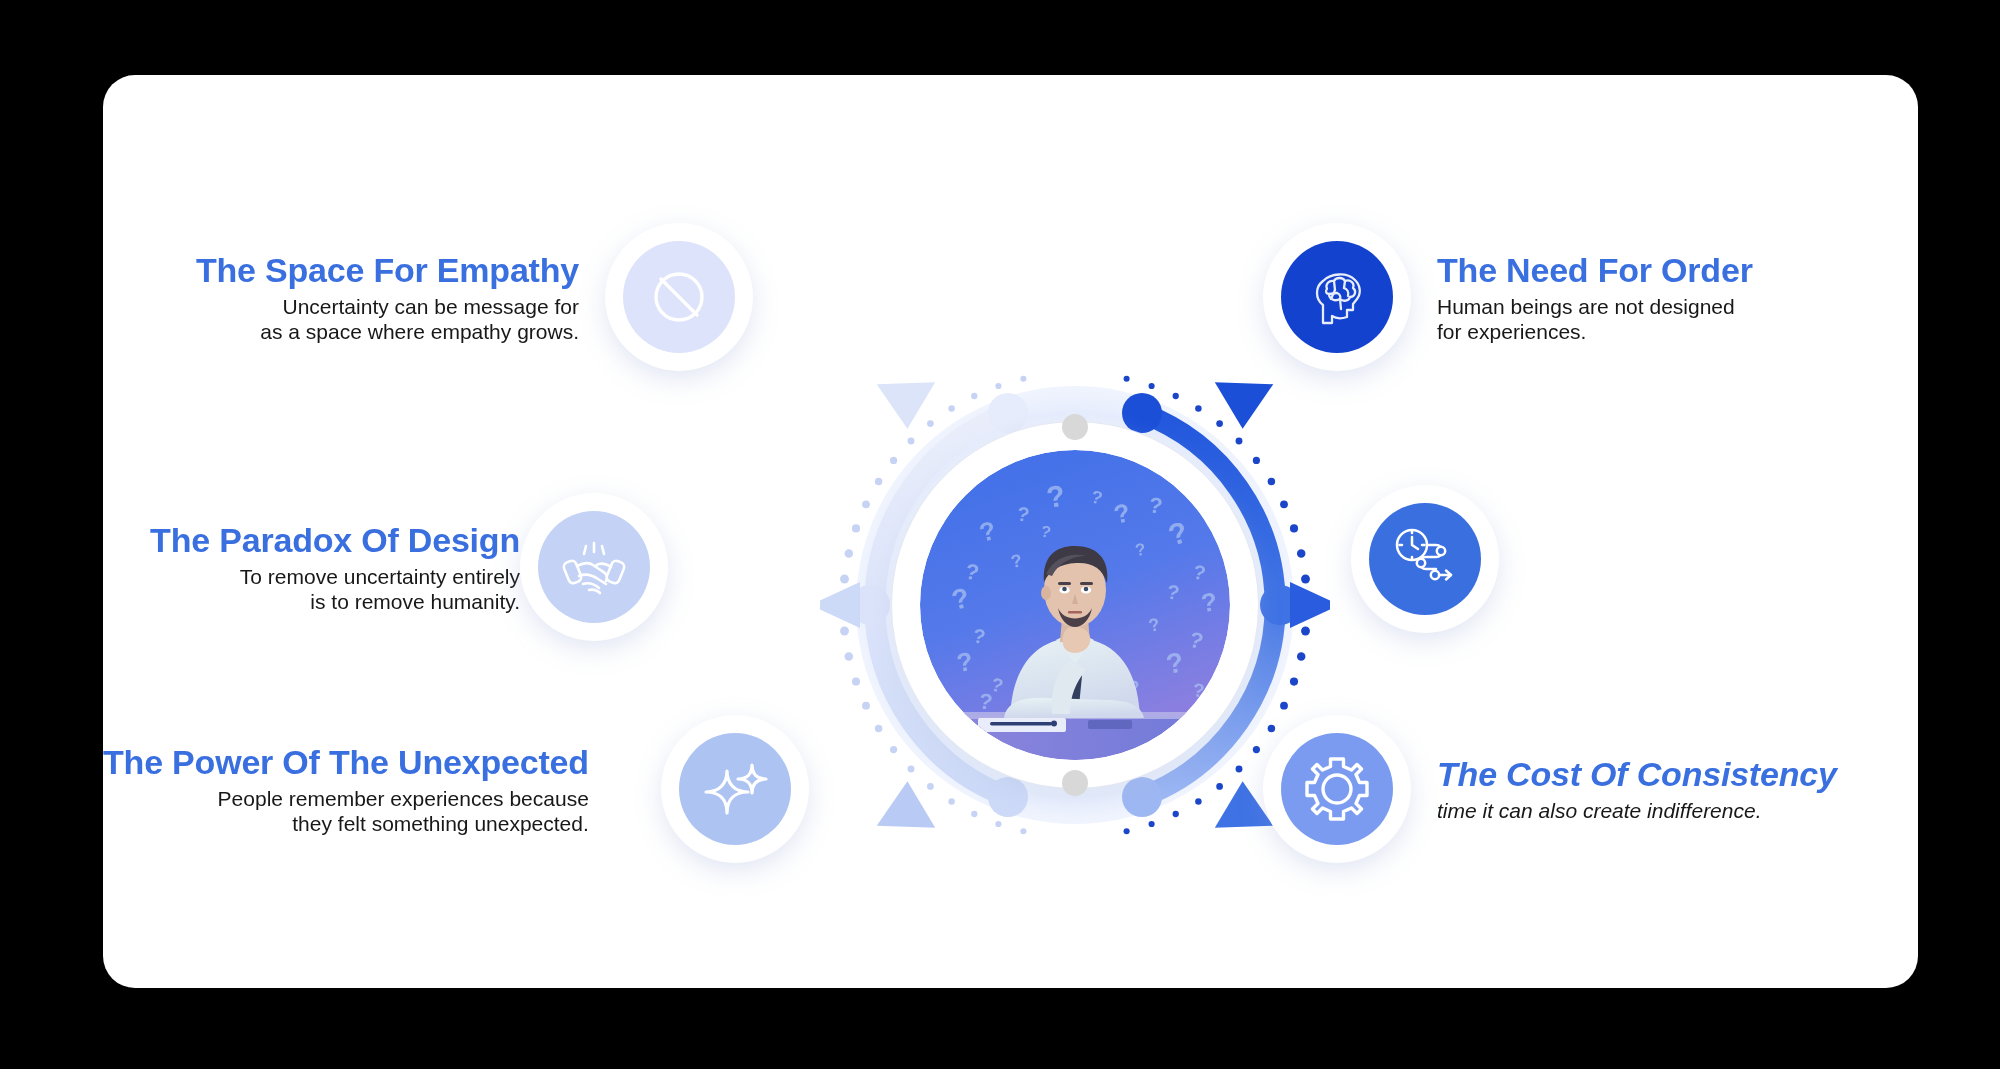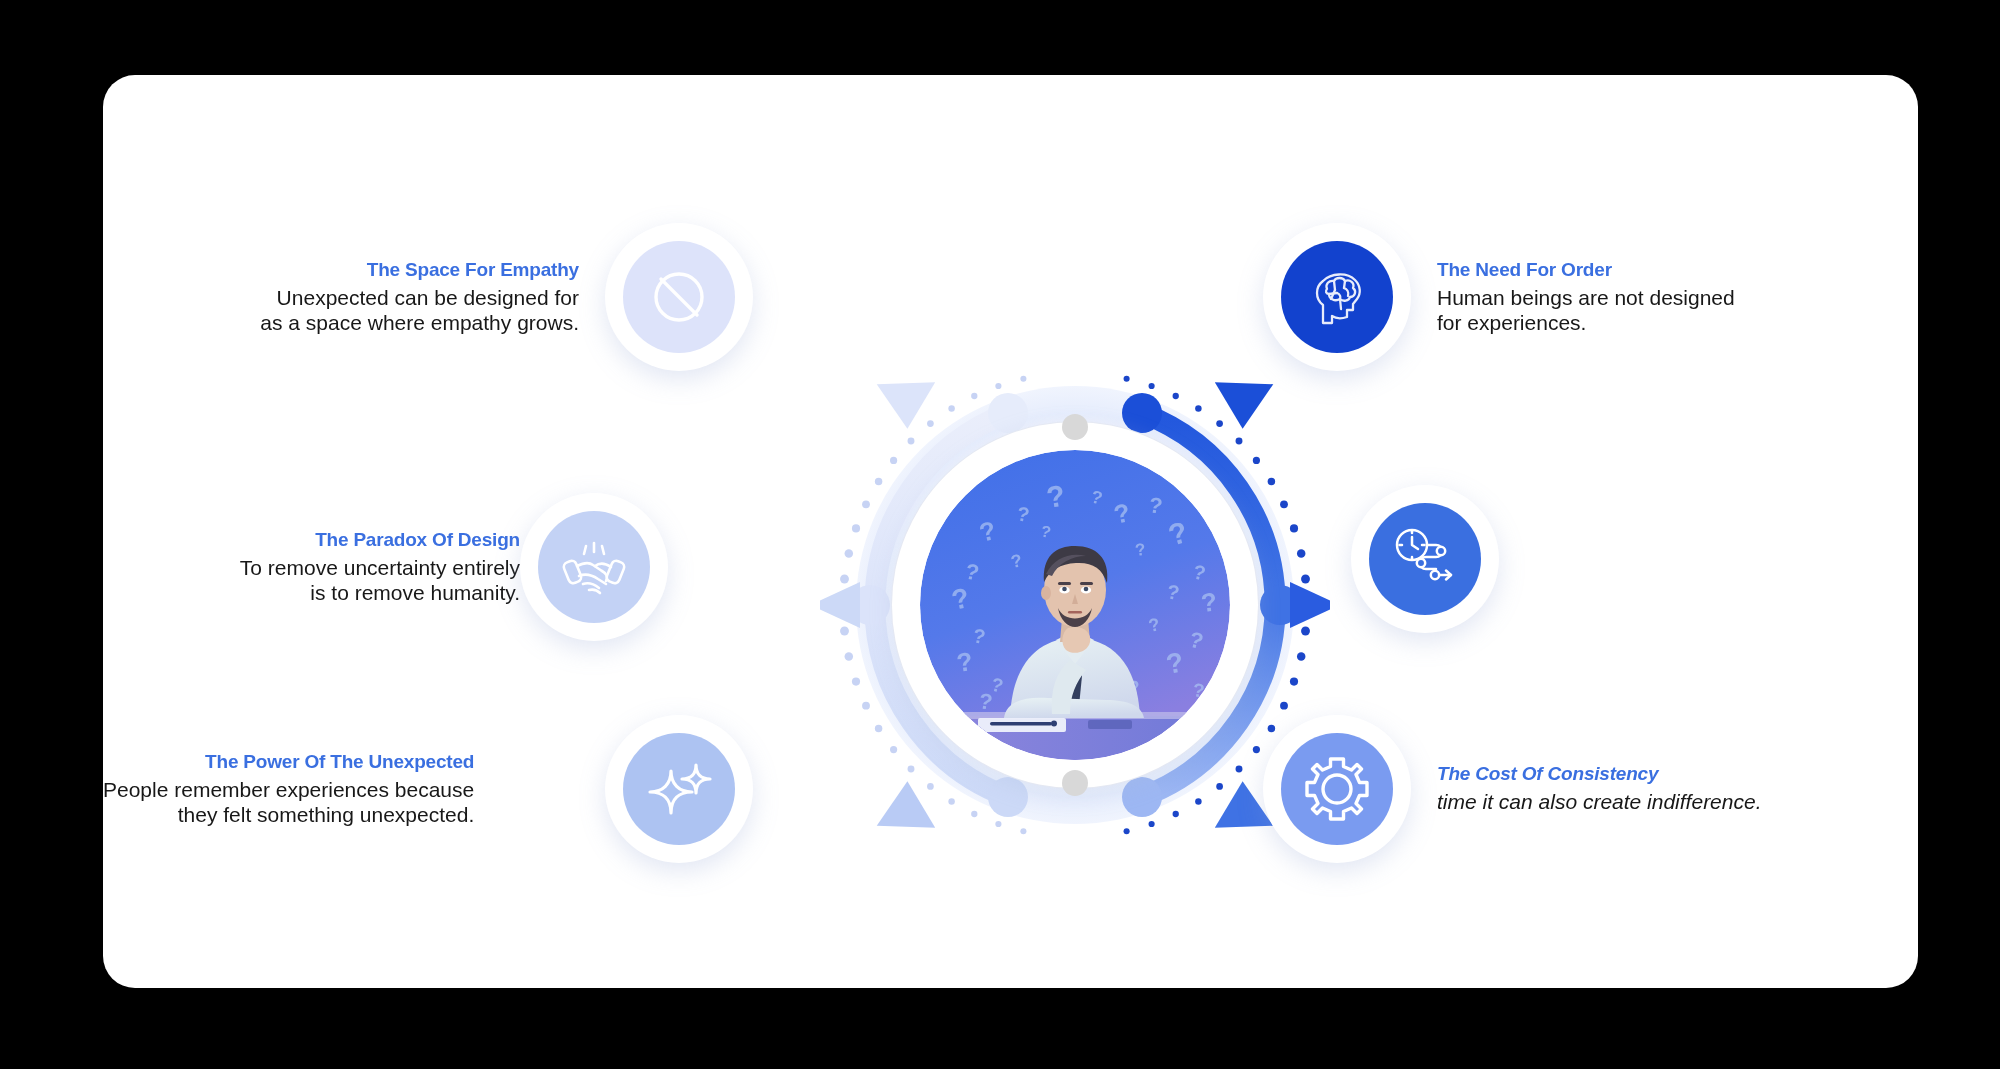--- a/index.html
+++ b/index.html
@@ -79,21 +79,21 @@
     border-radius: 50%;
     display: flex; align-items: center; justify-content: center;
   }
   .icon-inner svg { display: block; }
 
   .txt { line-height: 1.18; }
   .txt.r-align { text-align: right; }
   .txt.l-align { text-align: left; }
   .ttl {
     font-weight: bold;
-    font-size: 19px;
+    font-size: 34px;
     letter-spacing: -0.2px;
     color: #3a6fe0;
     margin-bottom: 5px;
     white-space: nowrap;
   }
   .desc {
     font-size: 21px;
     color: #181818;
   }
 </style>
@@ -295,21 +295,21 @@
 
           <ellipse cx="126" cy="143" rx="5" ry="7" fill="#d9b49f"></ellipse>
         </g>
       </svg>
     </div>
   </div>
 
   <div class="item left" style="left:0px; top:148px; width:650px; justify-content:flex-end;">
     <div class="txt r-align" style="margin-right:26px;">
       <div class="ttl">The Space For Empathy</div>
-      <div class="desc">Unexpected can be designed for</div>
+      <div class="desc">Uncertainty can be message for</div>
       <div class="desc">as a space where empathy grows.</div>
     </div>
     <div class="icon-outer">
       <div class="icon-inner" style="background:#dde3fa;">
         <svg width="66" height="66" viewBox="0 0 66 66" fill="none" stroke="#ffffff" stroke-width="3.4" stroke-linecap="round">
           <circle cx="33" cy="33" r="23"></circle>
           <line x1="15" y1="15" x2="51" y2="51"></line>
         </svg>
       </div>
     </div>

